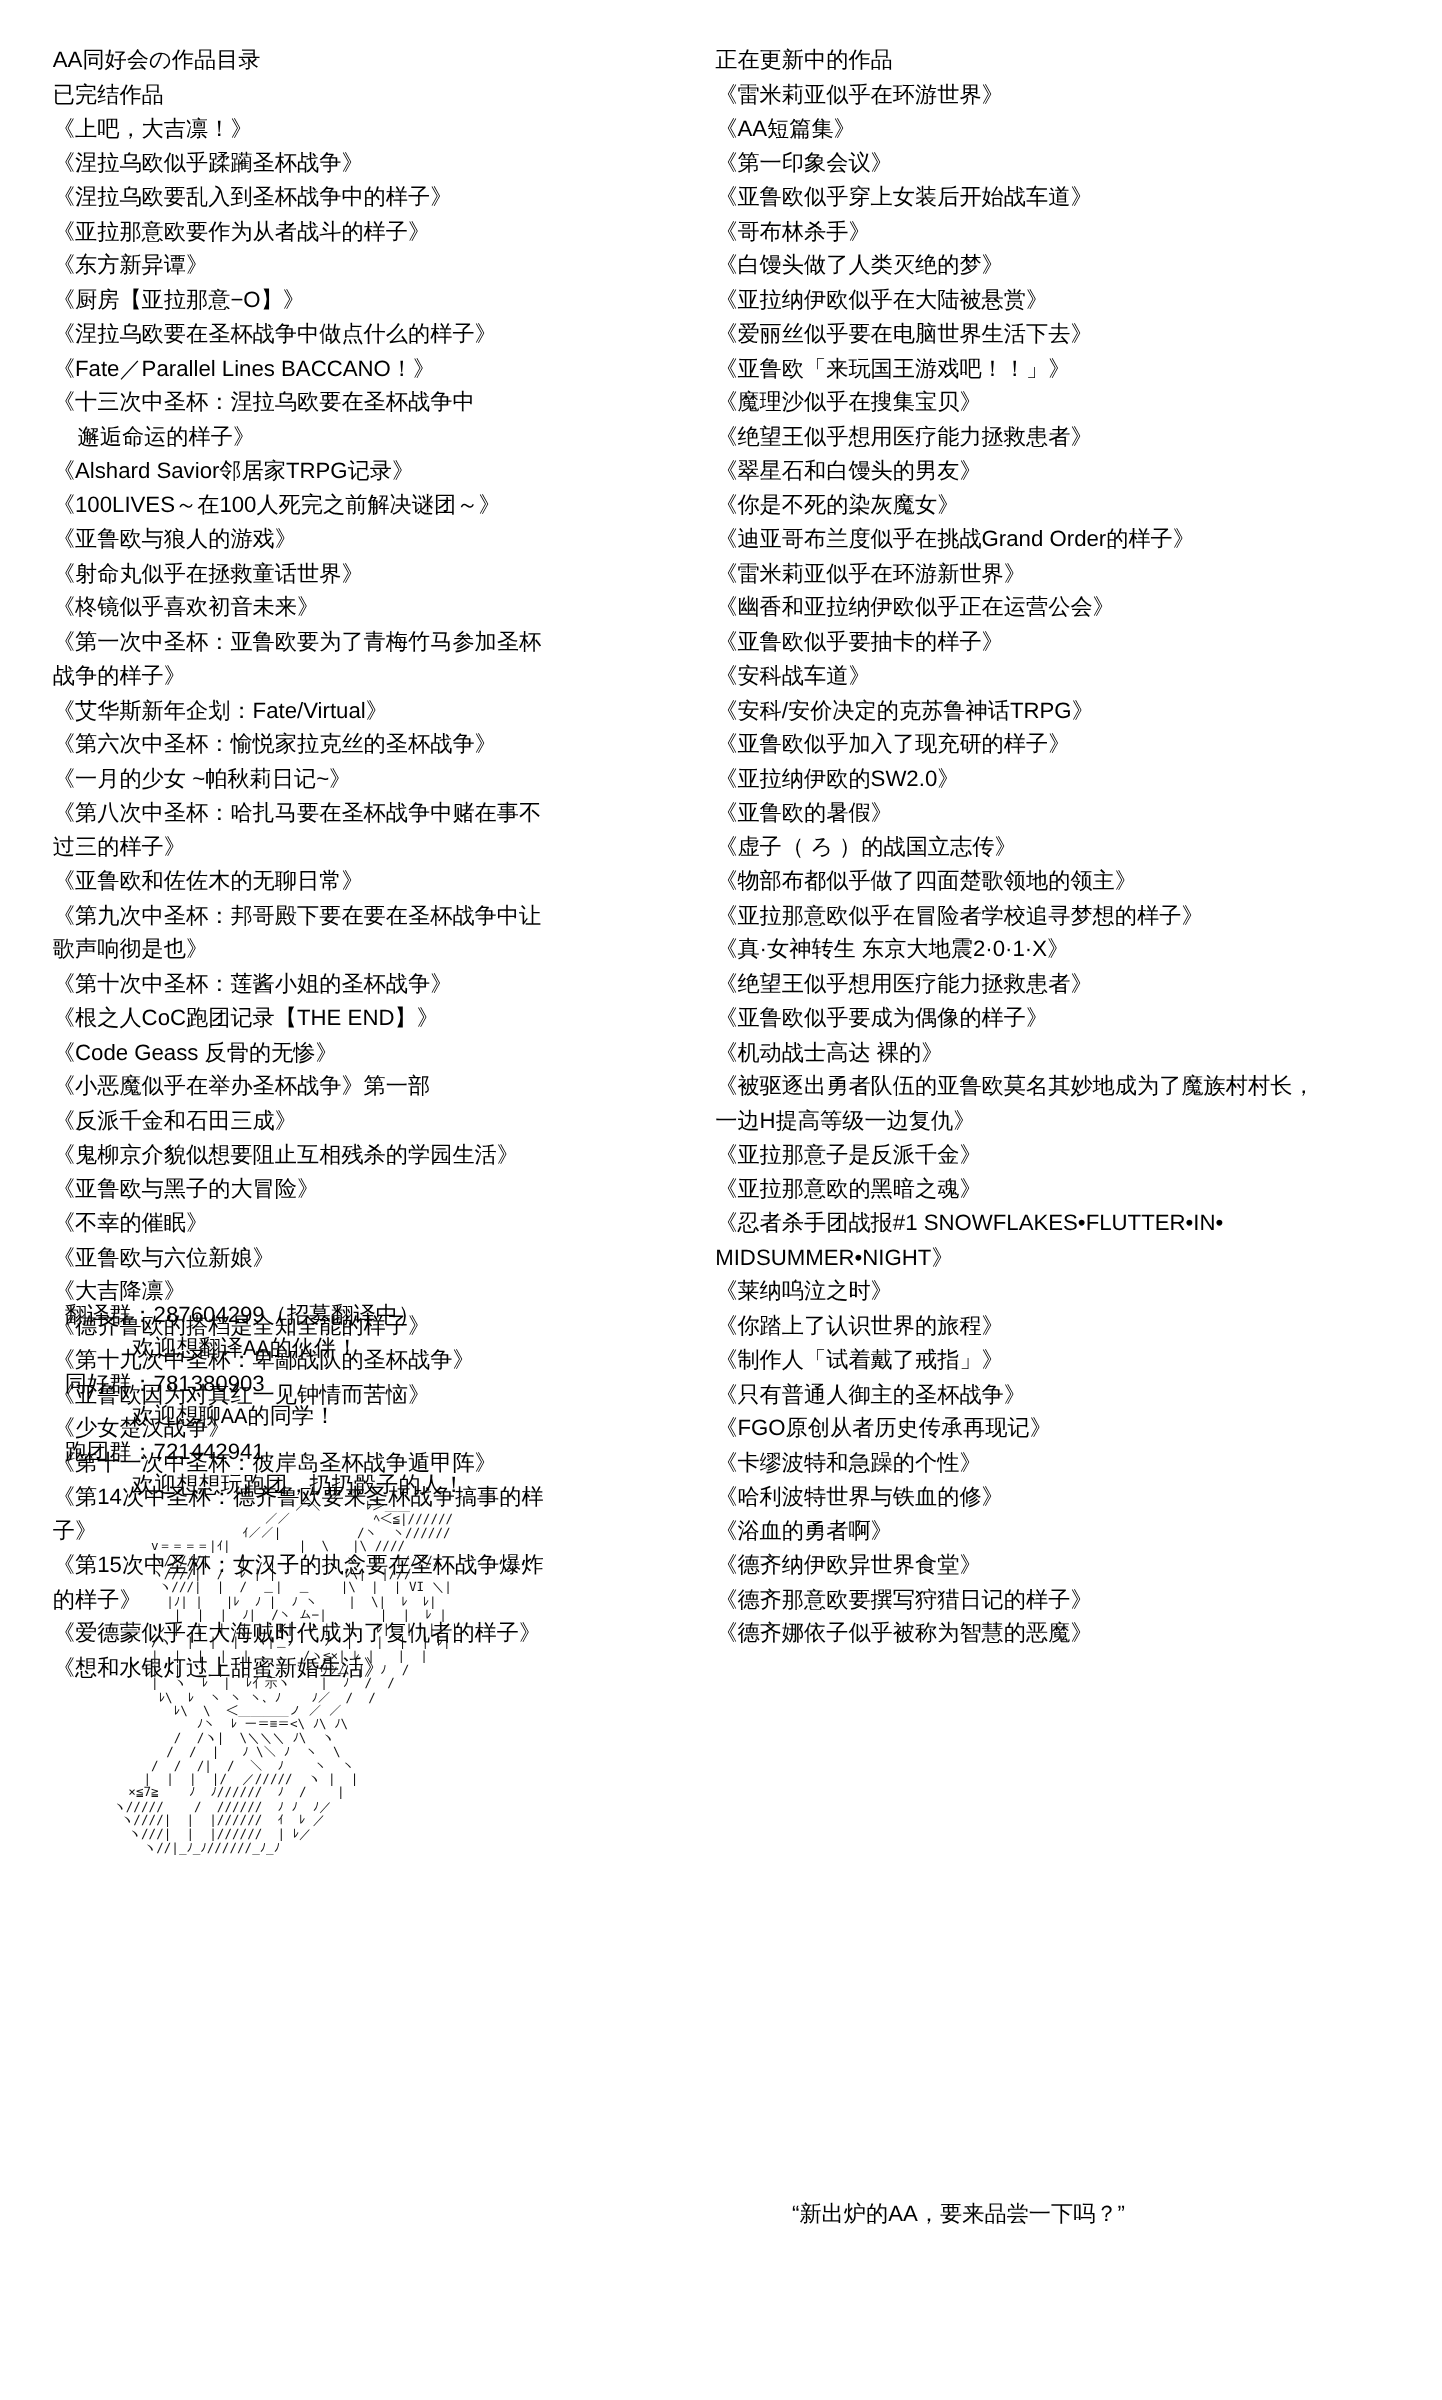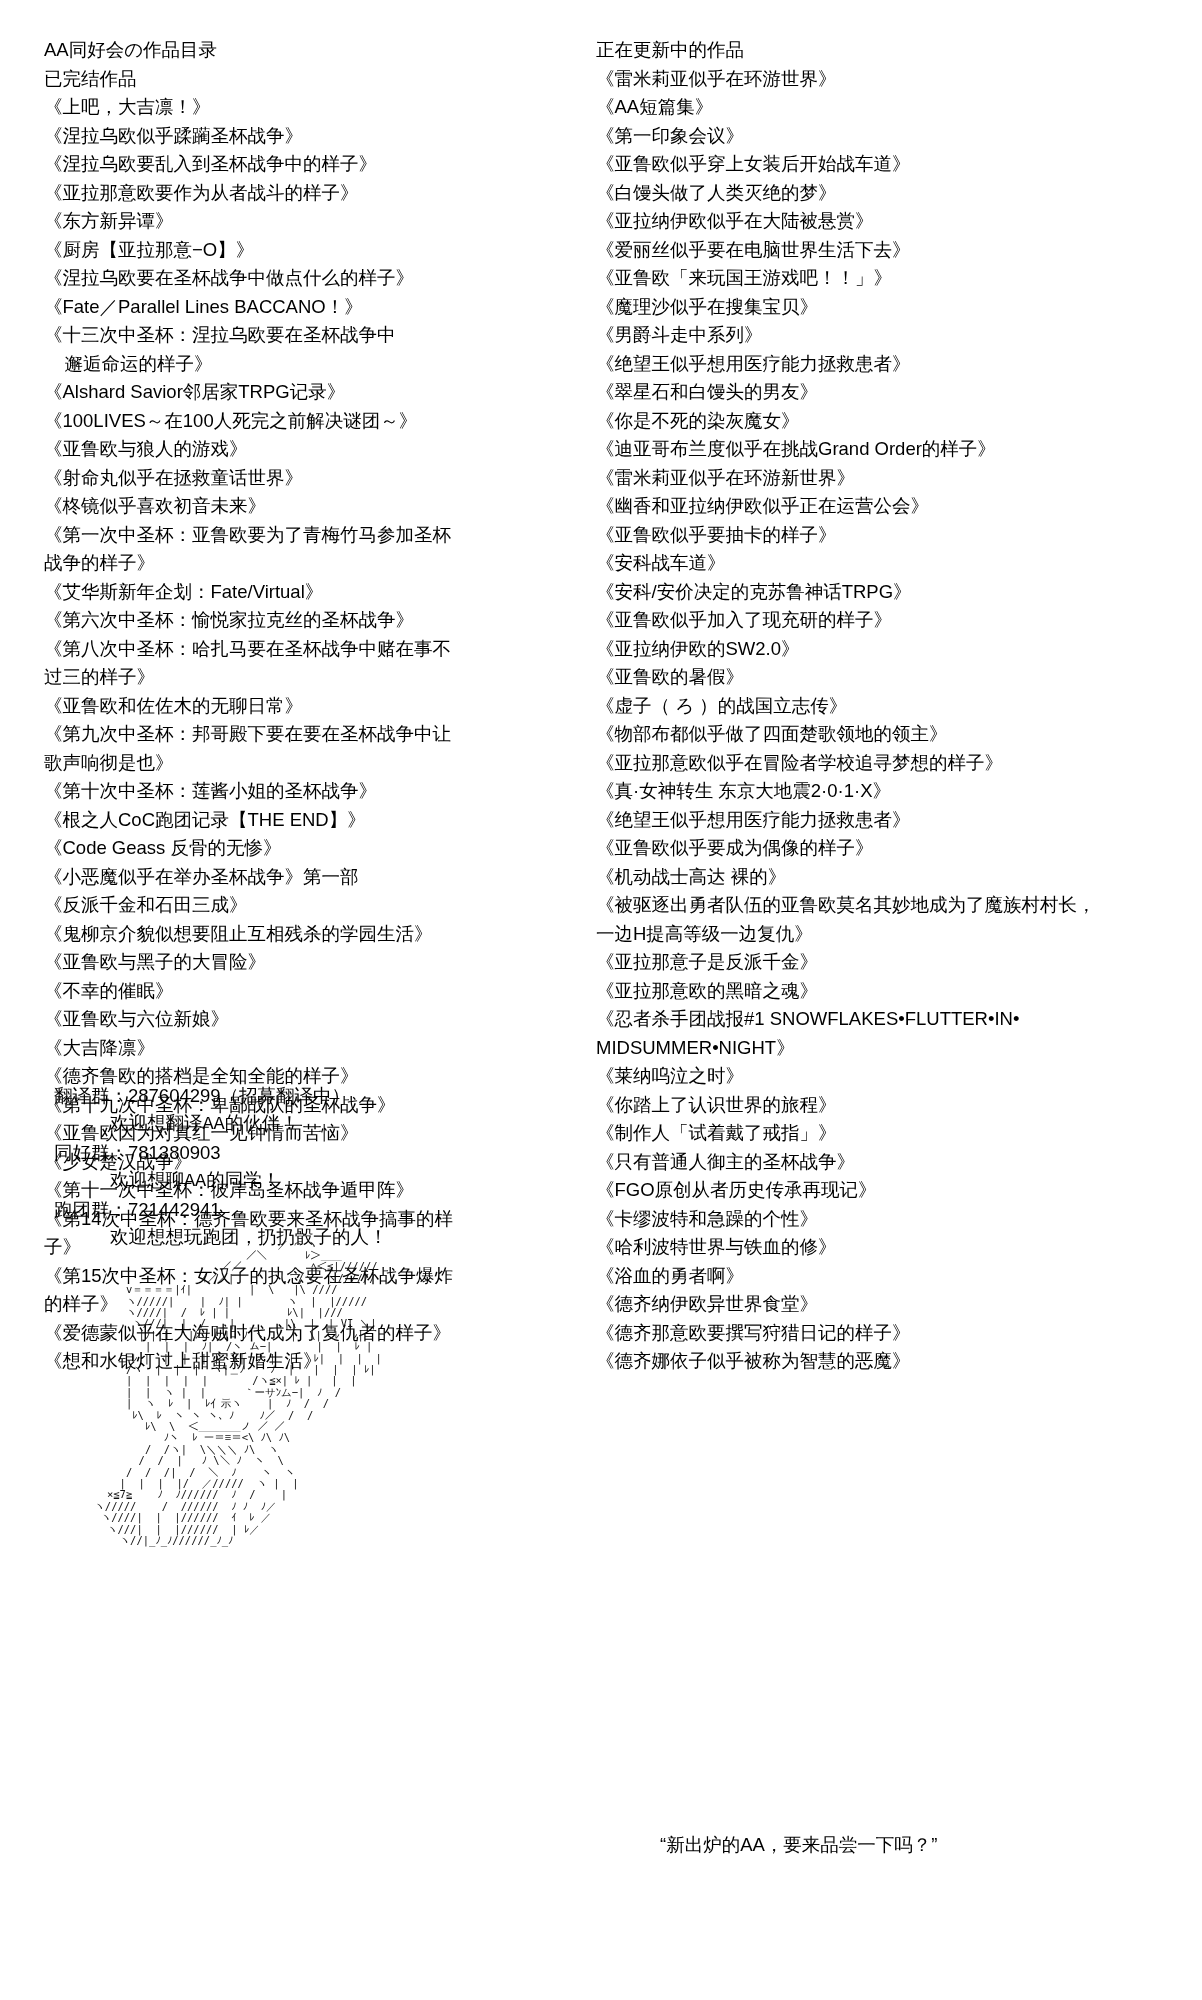--- a/index.html
+++ b/index.html
@@ -105,20 +105,21 @@
       <li>《十三次中圣杯：涅拉乌欧要在圣杯战争中</li>
       <li>    邂逅命运的样子》</li>
       <li>《Alshard Savior邻居家TRPG记录》</li>
       <li>《100LIVES～在100人死完之前解决谜团～》</li>
       <li>《亚鲁欧与狼人的游戏》</li>
       <li>《射命丸似乎在拯救童话世界》</li>
       <li>《柊镜似乎喜欢初音未来》</li>
       <li>《第一次中圣杯：亚鲁欧要为了青梅竹马参加圣杯战争的样子》</li>
       <li>《艾华斯新年企划：Fate/Virtual》</li>
       <li>《第六次中圣杯：愉悦家拉克丝的圣杯战争》</li>
+      <li>《一月的少女 ~帕秋莉日记~》</li>
       <li>《第八次中圣杯：哈扎马要在圣杯战争中赌在事不过三的样子》</li>
       <li>《亚鲁欧和佐佐木的无聊日常》</li>
       <li>《第九次中圣杯：邦哥殿下要在要在圣杯战争中让歌声响彻是也》</li>
       <li>《第十次中圣杯：莲酱小姐的圣杯战争》</li>
       <li>《根之人CoC跑团记录【THE END】》</li>
       <li>《Code Geass 反骨的无惨》</li>
       <li>《小恶魔似乎在举办圣杯战争》第一部</li>
       <li>《反派千金和石田三成》</li>
       <li>《鬼柳京介貌似想要阻止互相残杀的学园生活》</li>
       <li>《亚鲁欧与黑子的大冒险》</li>
@@ -137,26 +138,26 @@
     </ul>
   </div>
 
   <div class="col col-right">
     <div class="heading">正在更新中的作品</div>
     <ul class="list">
       <li>《雷米莉亚似乎在环游世界》</li>
       <li>《AA短篇集》</li>
       <li>《第一印象会议》</li>
       <li>《亚鲁欧似乎穿上女装后开始战车道》</li>
+      <li>《哥布林杀手》</li>
       <li>《白馒头做了人类灭绝的梦》</li>
       <li>《亚拉纳伊欧似乎在大陆被悬赏》</li>
       <li>《爱丽丝似乎要在电脑世界生活下去》</li>
       <li>《亚鲁欧「来玩国王游戏吧！！」》</li>
       <li>《魔理沙似乎在搜集宝贝》</li>
-      <li>《男爵斗走中系列》</li>
       <li>《绝望王似乎想用医疗能力拯救患者》</li>
       <li>《翠星石和白馒头的男友》</li>
       <li>《你是不死的染灰魔女》</li>
       <li>《迪亚哥布兰度似乎在挑战Grand Order的样子》</li>
       <li>《雷米莉亚似乎在环游新世界》</li>
       <li>《幽香和亚拉纳伊欧似乎正在运营公会》</li>
       <li>《亚鲁欧似乎要抽卡的样子》</li>
       <li>《安科战车道》</li>
       <li>《安科/安价决定的克苏鲁神话TRPG》</li>
       <li>《亚鲁欧似乎加入了现充研的样子》</li>

